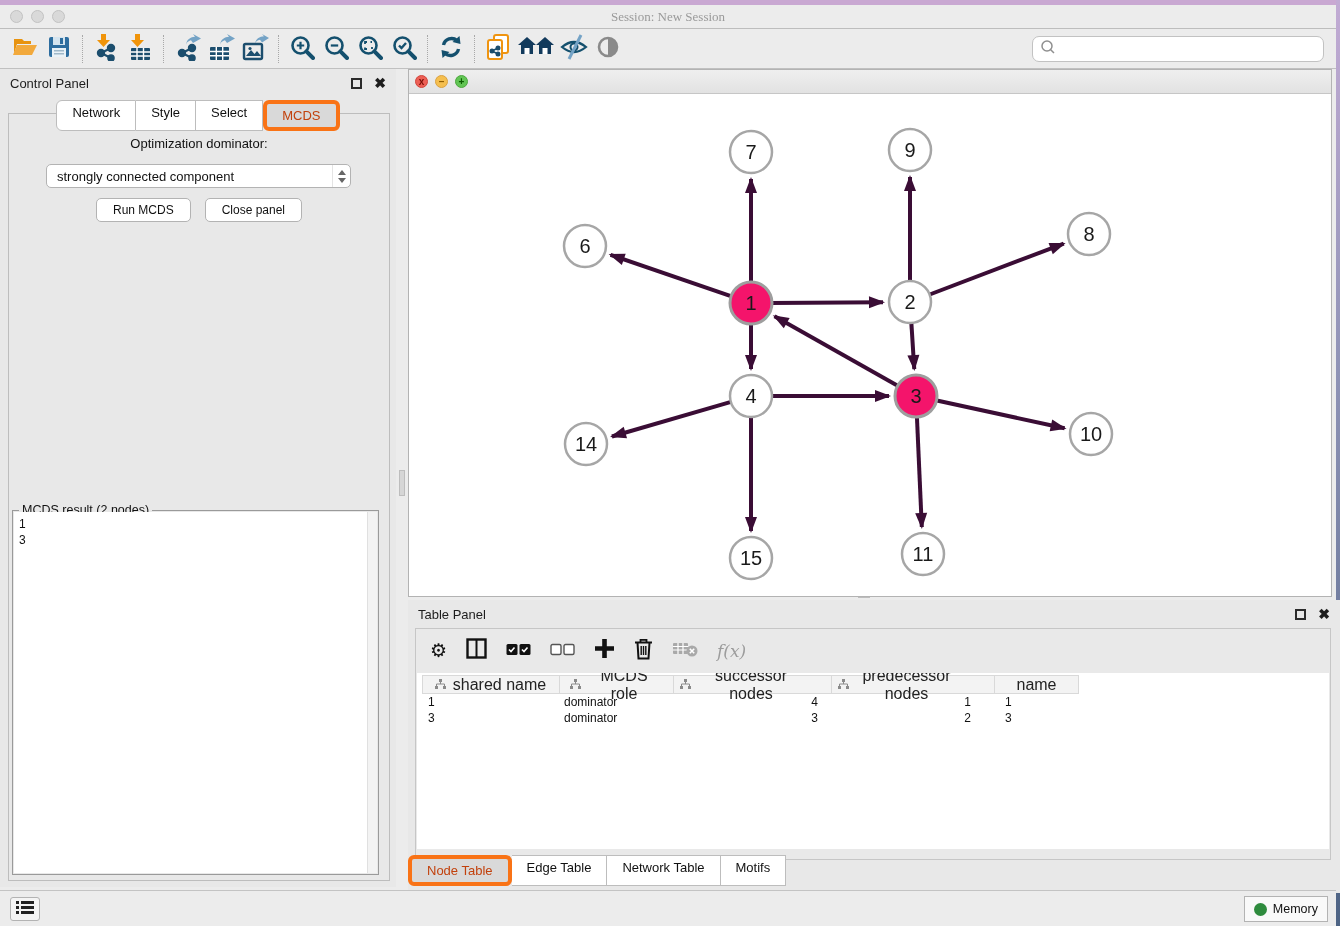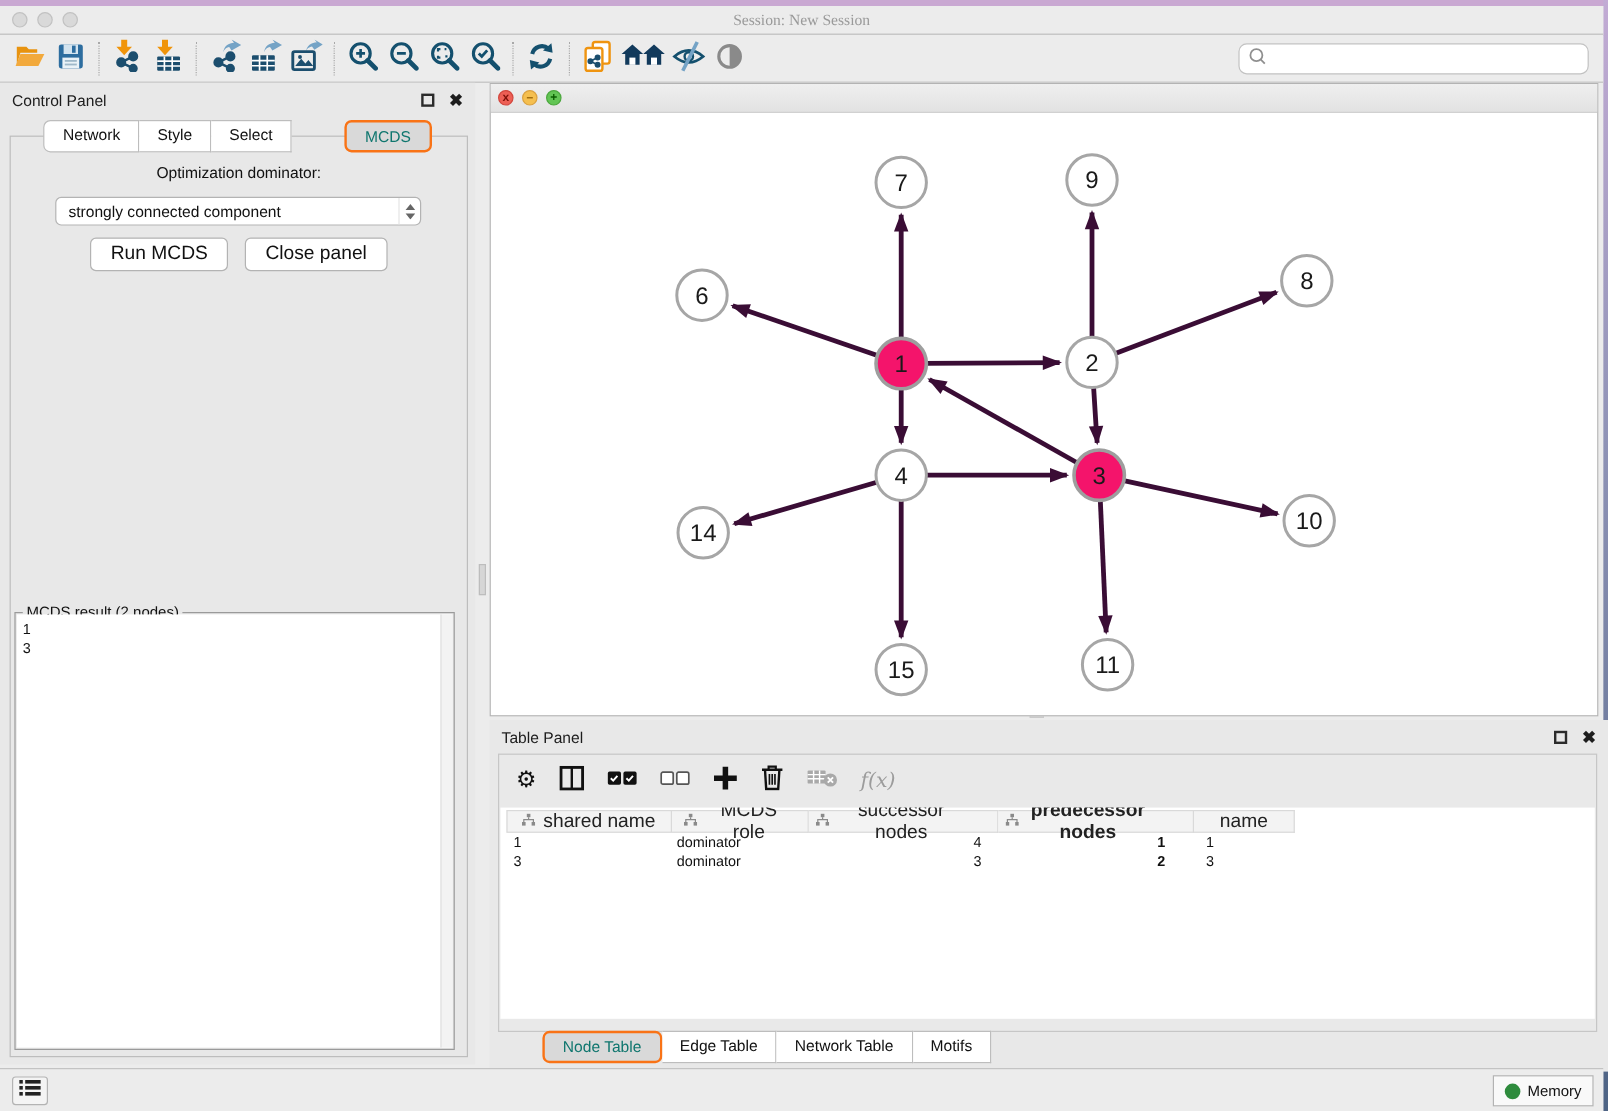--- a/index.html
+++ b/index.html
@@ -32,30 +32,30 @@
 
   
   .control-panel { position:absolute; left:0; top:64px; width:396px; height:818px; background:#e8e8e8; }
   .panel-head { height:28px; display:flex; align-items:center; padding:0 10px; }
   .panel-title { font-size:13px; color:#1d1d1d; flex:1; }
   .float-box { width:11px; height:11px; border:2px solid #2b2b2b; margin-right:12px; }
   .close-x { font-size:14px; font-weight:bold; color:#1d1d1d; line-height:11px; }
   .cp-tabs { position:absolute; left:0; right:0; top:31px; display:flex; justify-content:center; z-index:3; }
   .tab { font-size:13px; padding:4px 15px; background:#fff; border:1px solid #bdbdbd; border-left:none; color:#111; }
   .tab:first-child { border-left:1px solid #bdbdbd; border-radius:6px 0 0 6px; }
-  .tab.sel { background:#d9d9d9; color:#0f766e; border-radius:6px; border:2px solid #f97316;margin-left:44px; }
+  .tab.sel { background:#d9d9d9; color:#c2410c; border-radius:6px; border:4px solid #f97316; }
   .cp-box { position:absolute; left:8px; right:6px; top:44px; bottom:6px; border:1px solid #bdbdbd; background:#e8e8e8; }
   .opt-label { text-align:center; margin-top:22px; font-size:13px; color:#111; }
   .dropdown { position:absolute; left:37px; right:38px; top:50px; height:24px; background:#fff;
      border:1px solid #b3b3b3; border-radius:5px; display:flex; align-items:center; font-size:13px; color:#111;
      padding-left:10px; }
   .dd-stepper { margin-left:auto; width:18px; height:100%; display:flex; flex-direction:column;
      align-items:center; justify-content:center; gap:1px; border-left:1px solid #e4e4e4; }
   .btn-row { position:absolute; left:0; right:0; top:84px; display:flex; justify-content:center; gap:14px; }
-  .cp-btn { font-size:16px; padding:4px 16px; background:#fff; border:1px solid #b3b3b3; border-radius:5px; color:#111; }
+  .cp-btn { font-size:12px; padding:4px 16px; background:#fff; border:1px solid #b3b3b3; border-radius:5px; color:#111; }
   .result-group { position:absolute; left:3px; right:10px; top:372px; bottom:5px; border:1px solid #9a9a9a;margin-top:24px; }
   .result-legend { position:absolute; left:6px; top:-8px; background:#e8e8e8; font-size:12.5px; color:#111; padding:0 3px; }
   .result-area { position:absolute; inset:1px; background:#fff; }
   .result-line { font-size:12px; color:#111; padding-left:5px; line-height:16px; }
   .result-line:first-child { margin-top:4px; }
   .result-scroll { position:absolute; right:0; top:0; bottom:0; width:10px; background:#f3f3f3; border-left:1px solid #e0e0e0; }
 
   
   .v-handle { position:absolute; left:399px; top:465px; width:6px; height:26px; background:#d6d6d6; border:1px solid #bdbdbd; }
   .h-handle { position:absolute; left:858px; top:587px; width:12px; height:6px; background:#d6d6d6; border:1px solid #bdbdbd; }
@@ -83,21 +83,21 @@
      align-items:center; font-size:16px; color:#222; }
   .th:first-child { border-left:1px solid #d9d9d9; }
   .th .sort-ic { margin:0 4px 0 6px; }
   .th .th-label { flex:1; text-align:center; padding-right:10px; }
   .trow { display:flex; margin-left:5px; font-size:12px; color:#111; height:16px; align-items:center; }
   .trow:first-of-type { margin-top:3px; }
   .td { overflow:hidden; white-space:nowrap; }
   .c0 { width:138px; padding-left:6px; }
   .c1 { width:114px; padding-left:4px; }
   .c2 { width:158px; text-align:right; padding-right:14px; }
-  .c3 { width:163px; text-align:right; padding-right:24px;font-weight:bold; }
+  .c3 { width:163px; text-align:right; padding-right:24px; }
   .c4 { width:84px; padding-left:10px; }
   .tp-tabs { position:absolute; left:0; right:0; bottom:7px; display:flex; justify-content:flex-start; }
   .fx { font-family:"DejaVu Serif", serif; font-style:italic; font-size:17px; color:#9c9c9c; }
   .glyph-gear { font-family:"DejaVu Sans", sans-serif; font-size:19px; color:#111; line-height:1; }
 
   
   .statusbar { position:absolute; left:0; right:0; bottom:0; height:36px; background:#ececec; border-top:1px solid #c3c3c3; }
   .list-btn { position:absolute; left:10px; top:6px; width:30px; height:24px; background:#f4f4f4;
      border:1px solid #b3b3b3; border-radius:3px; display:flex; align-items:center; justify-content:center; }
   .memory-btn { position:absolute; right:8px; top:5px; height:26px; background:#f9f9f9; border:1px solid #b3b3b3;

